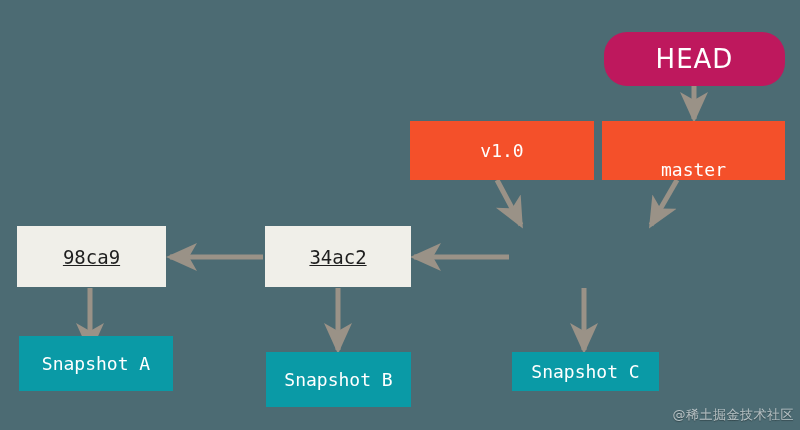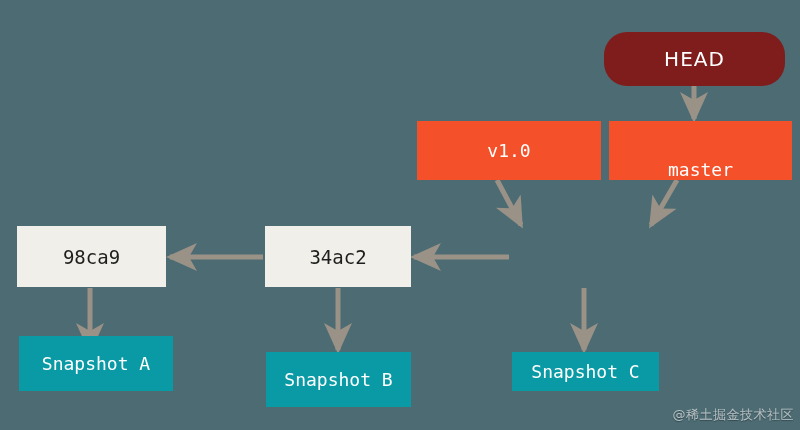--- a/index.html
+++ b/index.html
@@ -17,37 +17,37 @@
   }
   .node {
     position: absolute;
     display: flex;
     align-items: center;
     justify-content: center;
     box-sizing: border-box;
     white-space: nowrap;
   }
   .node-head {
-    background: #7f1d1d;
+    background: #be185d;
     color: #ffffff;
     font-family: "DejaVu Sans", "Liberation Sans", sans-serif;
-    font-size: 20px;
+    font-size: 26px;
     letter-spacing: 1px;
     border-radius: 23px;
   }
   .node-ref {
     background: #f4502a;
     color: #ffffff;
     font-size: 18px;
-    margin-left: 7px;
   }
   .node-commit {
     background: #f0efe9;
     color: #1e1e1e;
     font-size: 19px;
+    text-decoration: underline;
   }
   .node-snapshot {
     background: #0a9aa6;
     color: #ffffff;
     font-size: 18px;
   }
   svg.edges {
     position: absolute;
     left: 0;
     top: 0;

